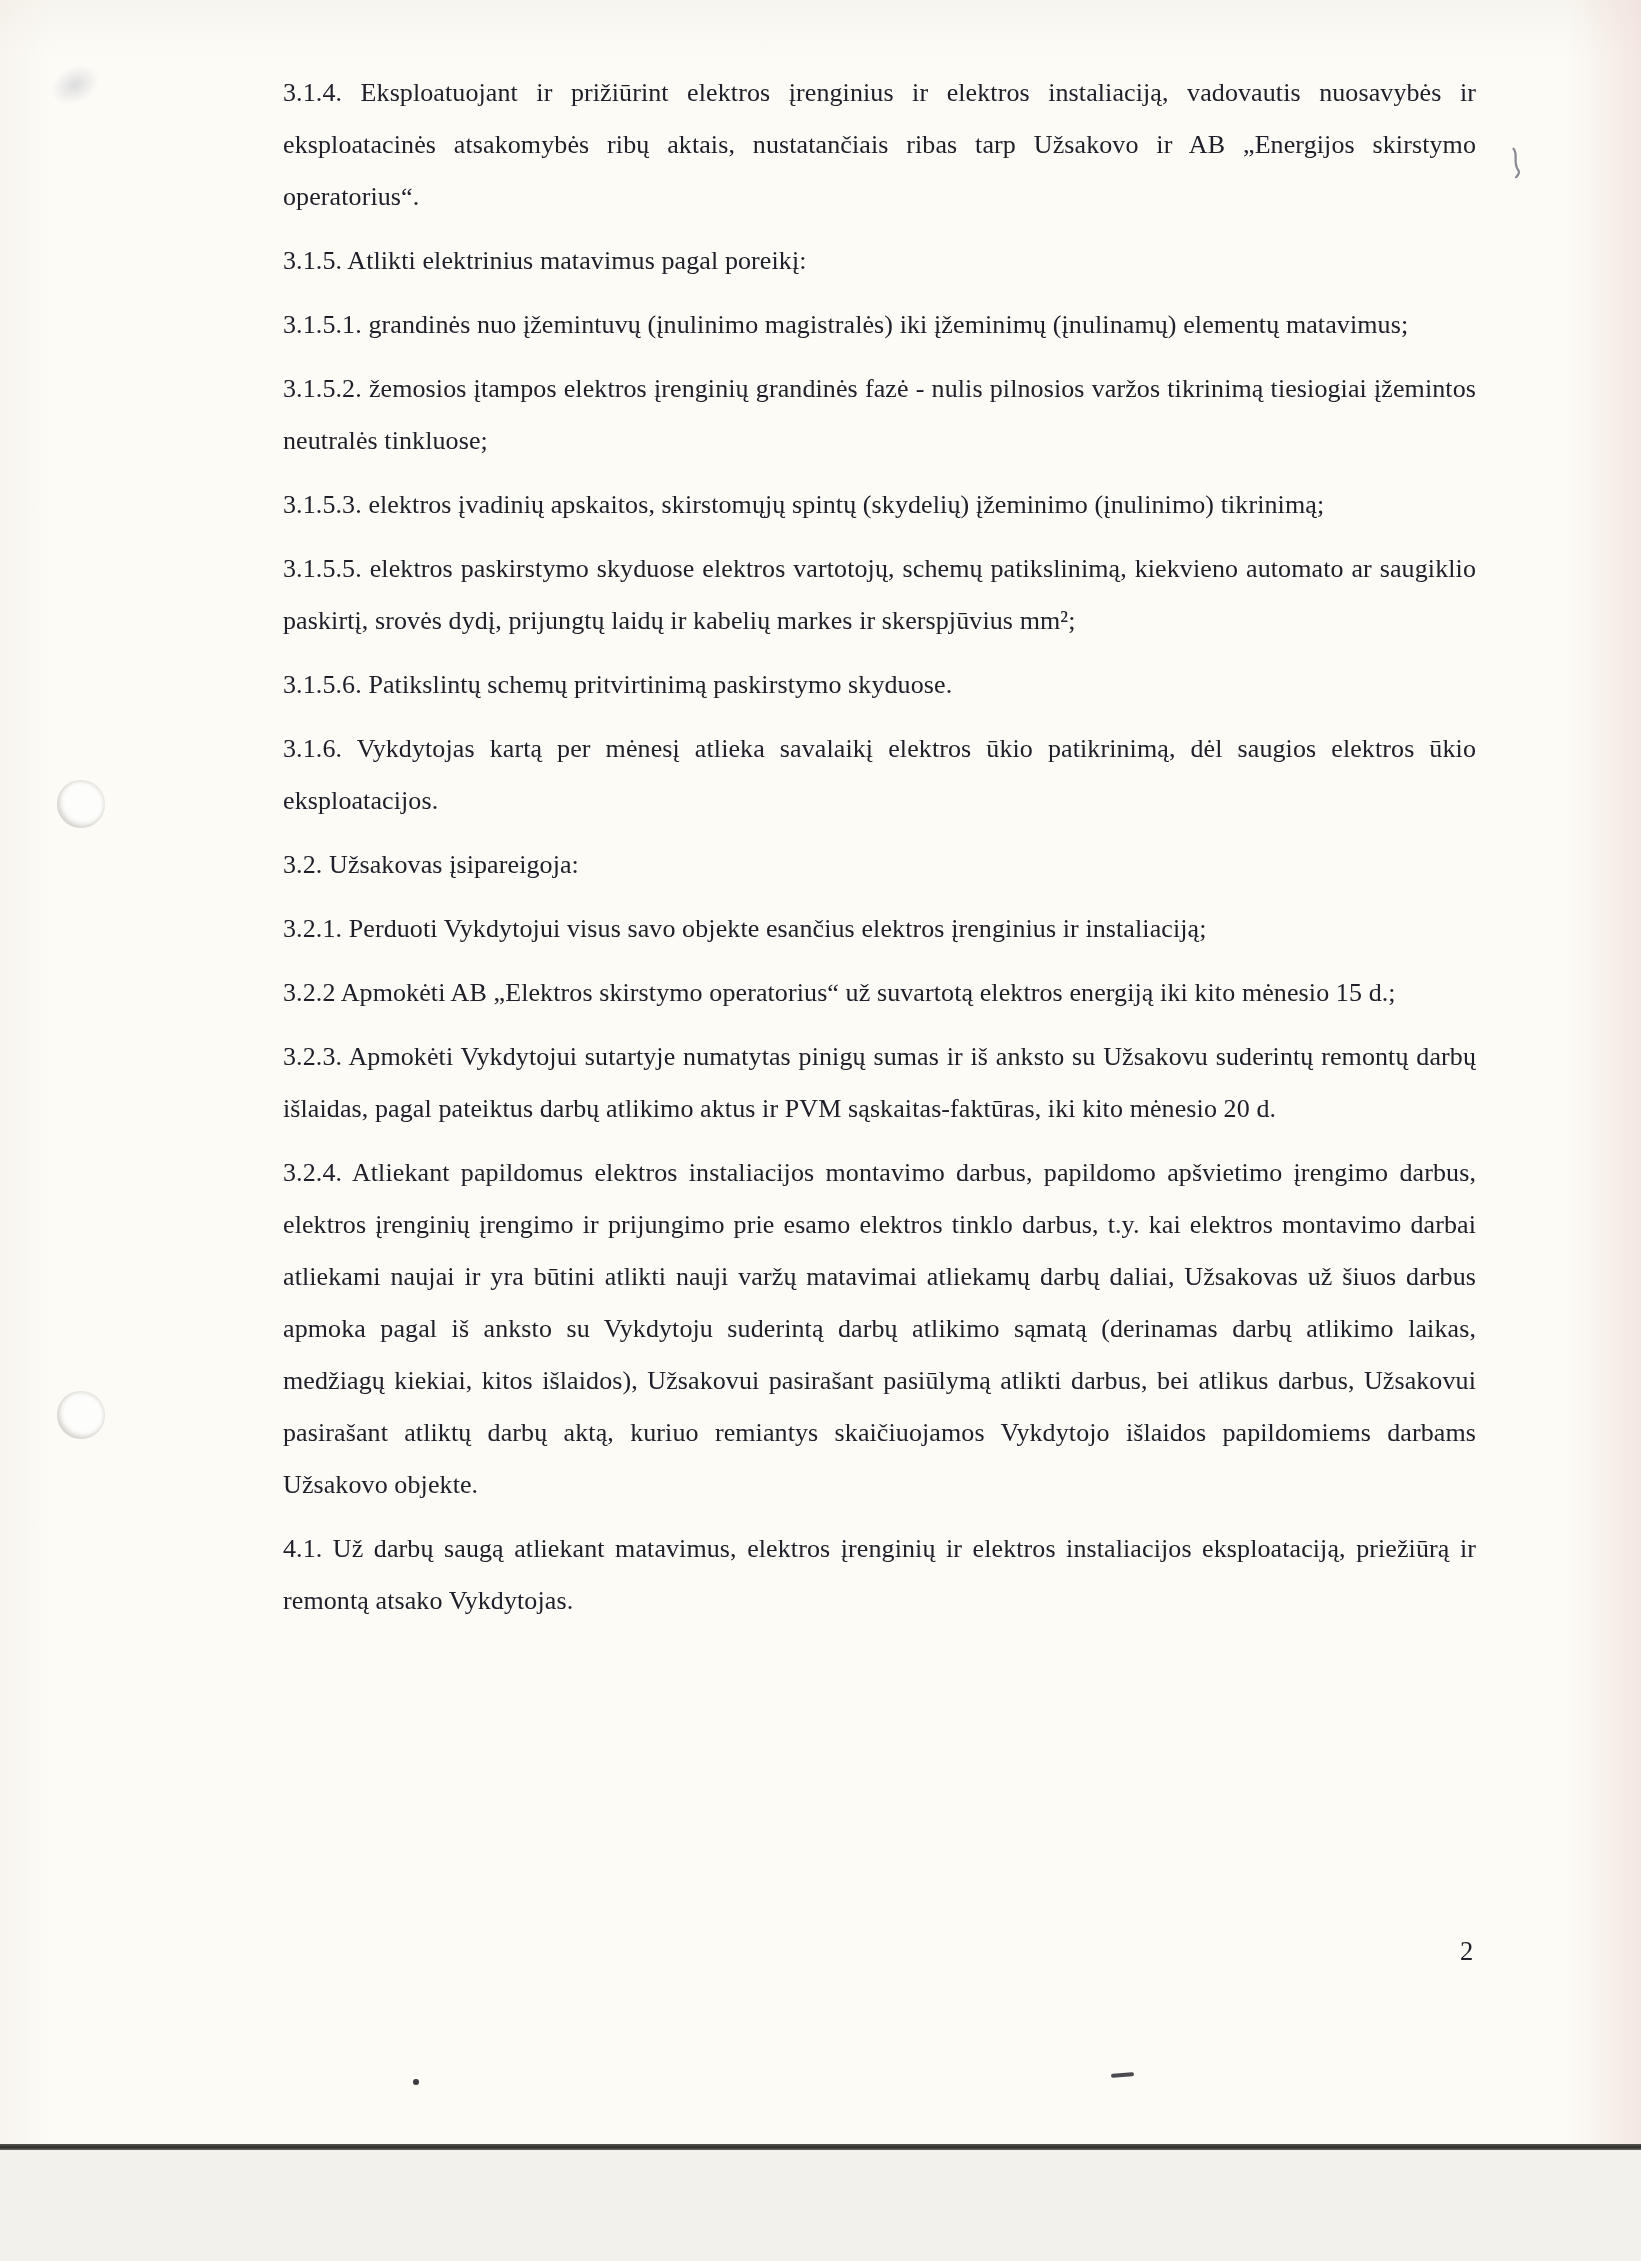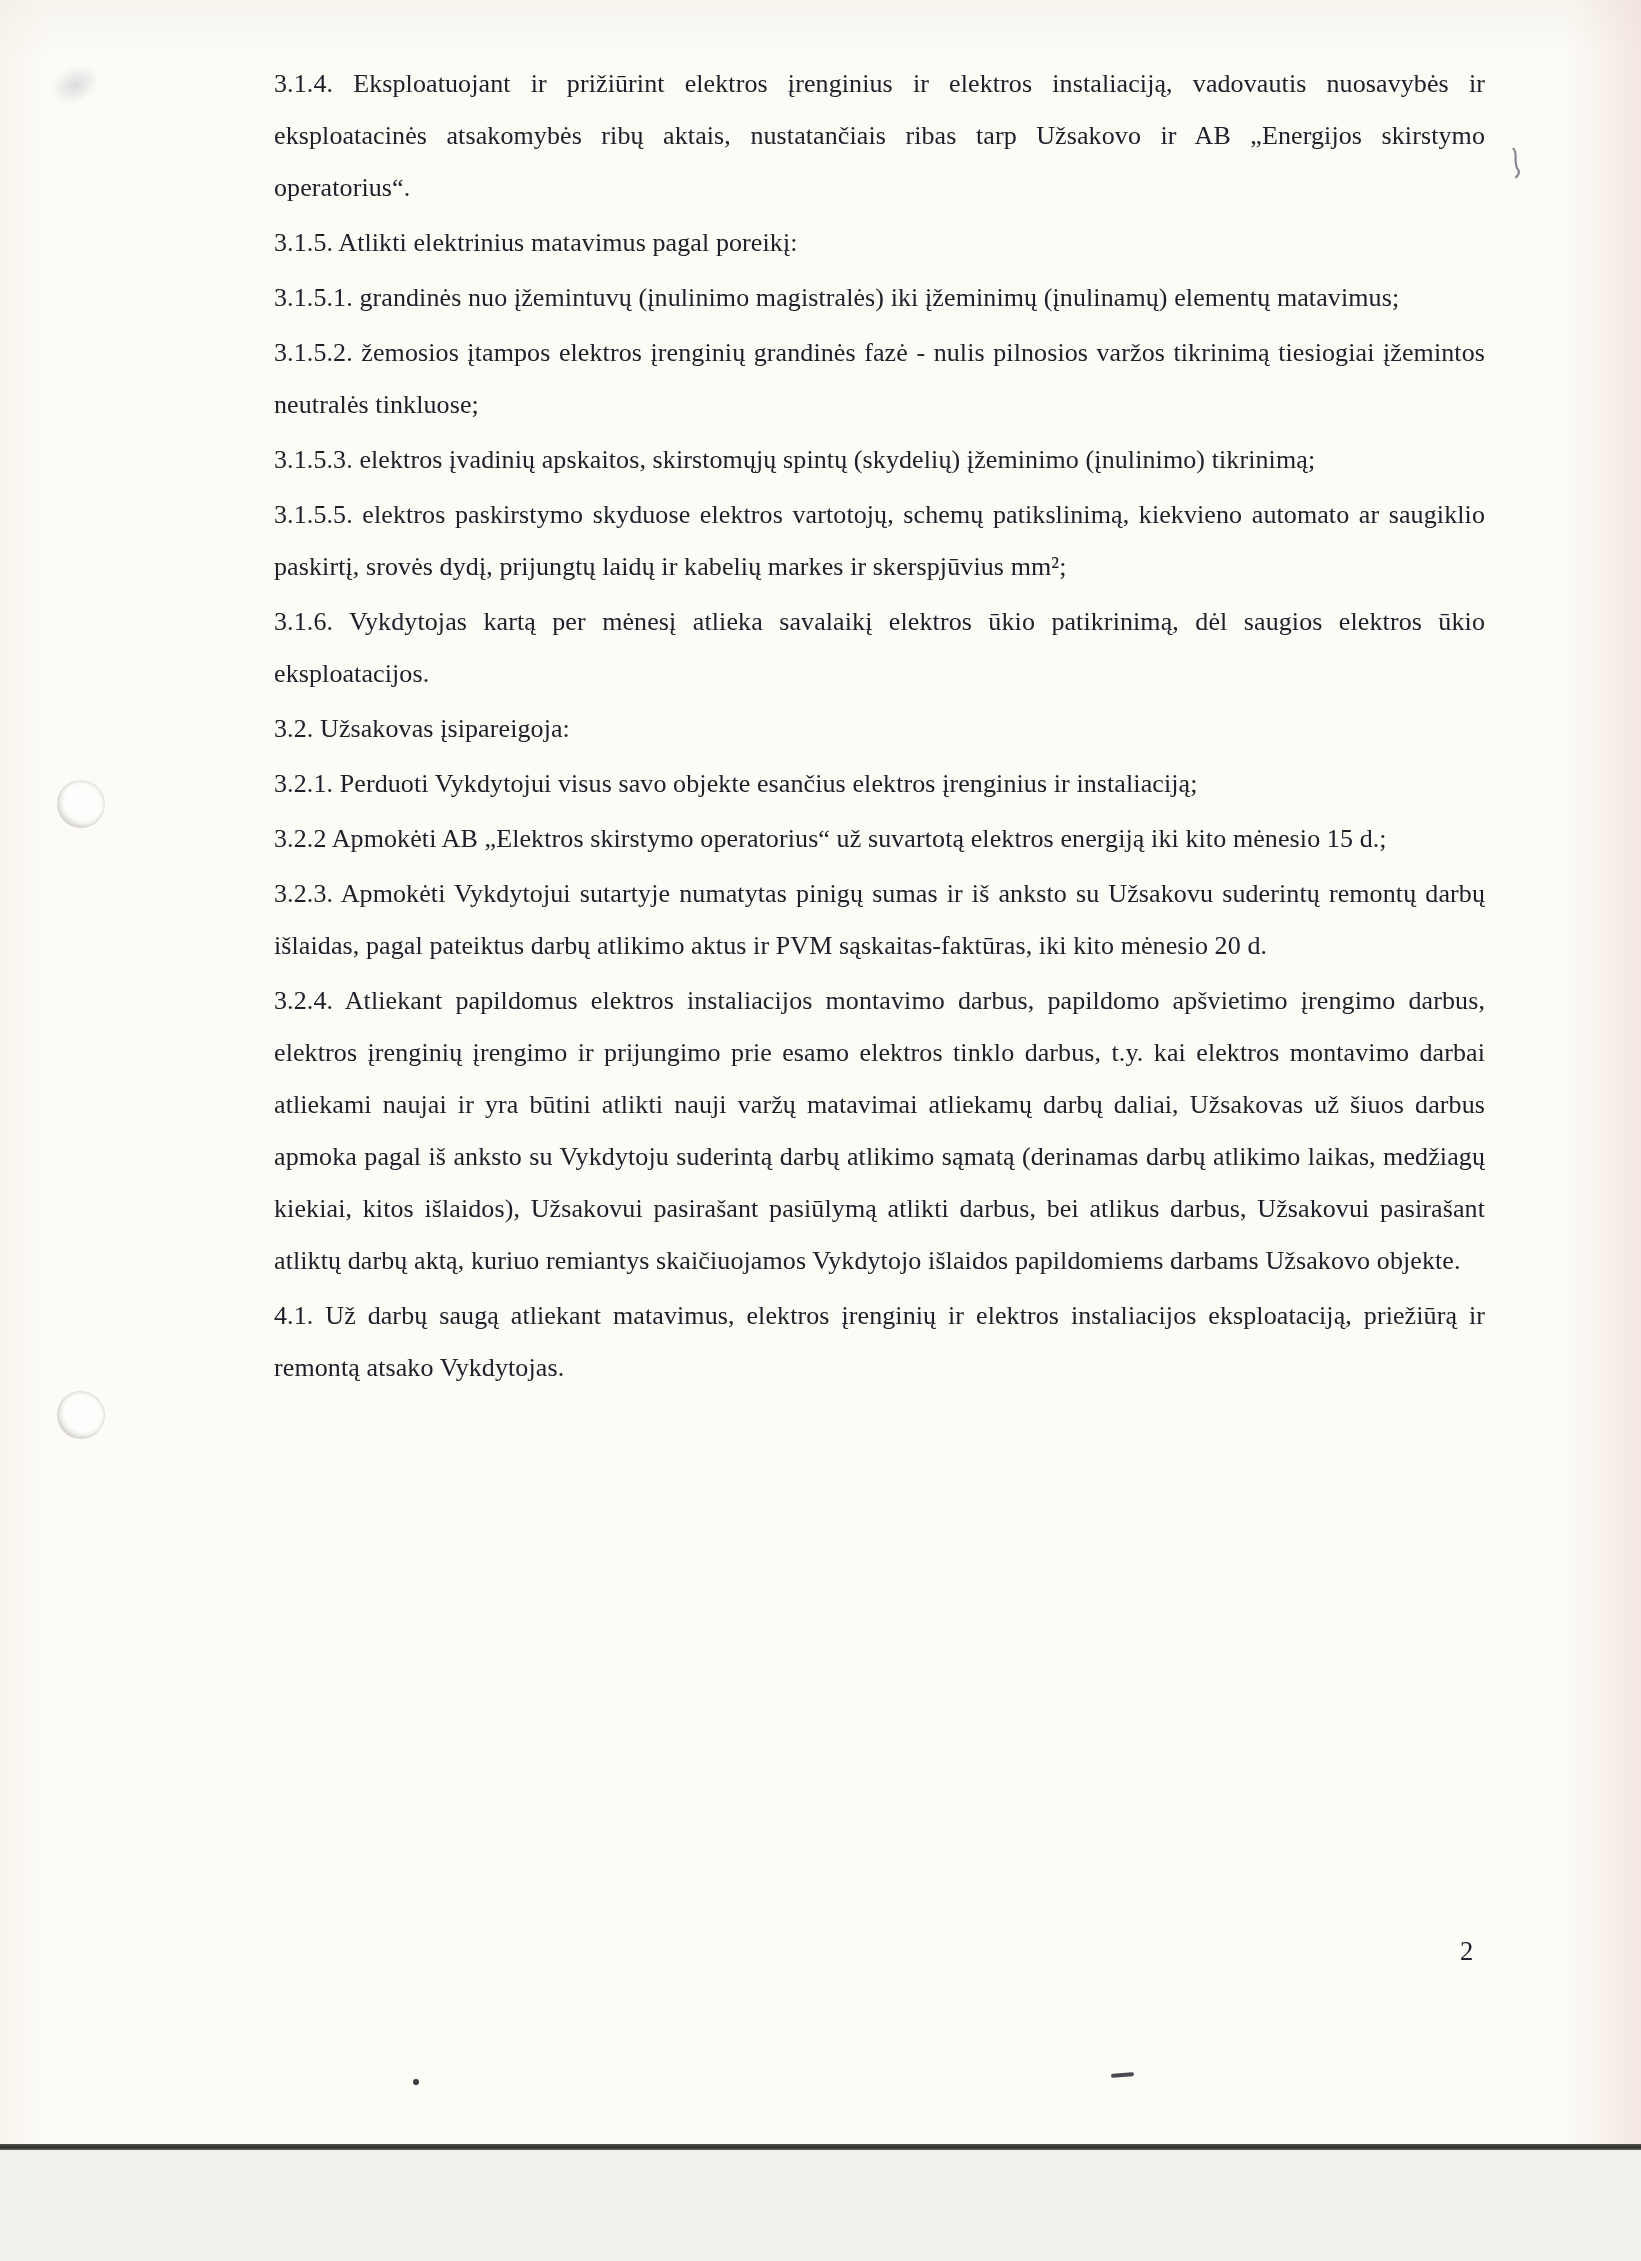--- a/index.html
+++ b/index.html
@@ -24,21 +24,21 @@
     position: absolute;
     left: 271px;
     top: 55px;
     width: 1217px;
     font-size: 26px;
     line-height: 52px;
     color: #20202a;
     text-align: justify;
     letter-spacing: 0.1px;
   }
-  .para { margin: 3px; padding: 0; }
+  .para { margin: 12px; padding: 0; }
   .para.bold { font-weight: bold; }
   .page-number {
     position: absolute;
     left: 1460px;
     top: 1936px;
     font-size: 26.5px;
     color: #20202a;
   }
   .hole {
     position: absolute;
@@ -103,20 +103,21 @@
 
 <div class="paper">
 
   <div class="content">
     <p class="para">3.1.4. Eksploatuojant ir prižiūrint elektros įrenginius ir elektros instaliaciją, vadovautis nuosavybės ir eksploatacinės atsakomybės ribų aktais, nustatančiais ribas tarp Užsakovo ir AB „Energijos skirstymo operatorius“.</p>
     <p class="para">3.1.5. Atlikti elektrinius matavimus pagal poreikį:</p>
     <p class="para">3.1.5.1. grandinės nuo įžemintuvų (įnulinimo magistralės) iki įžeminimų (įnulinamų) elementų matavimus;</p>
     <p class="para">3.1.5.2. žemosios įtampos elektros įrenginių grandinės fazė - nulis pilnosios varžos tikrinimą tiesiogiai įžemintos neutralės tinkluose;</p>
     <p class="para">3.1.5.3. elektros įvadinių apskaitos, skirstomųjų spintų (skydelių) įžeminimo (įnulinimo) tikrinimą;</p>
     <p class="para">3.1.5.5. elektros paskirstymo skyduose elektros vartotojų, schemų patikslinimą, kiekvieno automato ar saugiklio paskirtį, srovės dydį, prijungtų laidų ir kabelių markes ir skerspjūvius mm²;</p>
+    <p class="para">3.1.5.6. Patikslintų schemų pritvirtinimą paskirstymo skyduose.</p>
     <p class="para">3.1.6. Vykdytojas kartą per mėnesį atlieka savalaikį elektros ūkio patikrinimą, dėl saugios elektros ūkio eksploatacijos.</p>
     <p class="para">3.2. Užsakovas įsipareigoja:</p>
     <p class="para">3.2.1. Perduoti Vykdytojui visus savo objekte esančius elektros įrenginius ir instaliaciją;</p>
     <p class="para">3.2.2 Apmokėti AB „Elektros skirstymo operatorius“ už suvartotą elektros energiją iki kito mėnesio 15 d.;</p>
     <p class="para">3.2.3. Apmokėti Vykdytojui sutartyje numatytas pinigų sumas ir iš anksto su Užsakovu suderintų remontų darbų išlaidas, pagal pateiktus darbų atlikimo aktus ir PVM sąskaitas-faktūras, iki kito mėnesio 20 d.</p>
     <p class="para">3.2.4. Atliekant papildomus elektros instaliacijos montavimo darbus, papildomo apšvietimo įrengimo darbus, elektros įrenginių įrengimo ir prijungimo prie esamo elektros tinklo darbus, t.y. kai elektros montavimo darbai atliekami naujai ir yra būtini atlikti nauji varžų matavimai atliekamų darbų daliai, Užsakovas už šiuos darbus apmoka pagal iš anksto su Vykdytoju suderintą darbų atlikimo sąmatą (derinamas darbų atlikimo laikas, medžiagų kiekiai, kitos išlaidos), Užsakovui pasirašant pasiūlymą atlikti darbus, bei atlikus darbus, Užsakovui pasirašant atliktų darbų aktą, kuriuo remiantys skaičiuojamos Vykdytojo išlaidos papildomiems darbams Užsakovo objekte.</p>
     <p class="para">4.1. Už darbų saugą atliekant matavimus, elektros įrenginių ir elektros instaliacijos eksploataciją, priežiūrą ir remontą atsako Vykdytojas.</p>
   </div>
 
   <div class="page-number">2</div>

